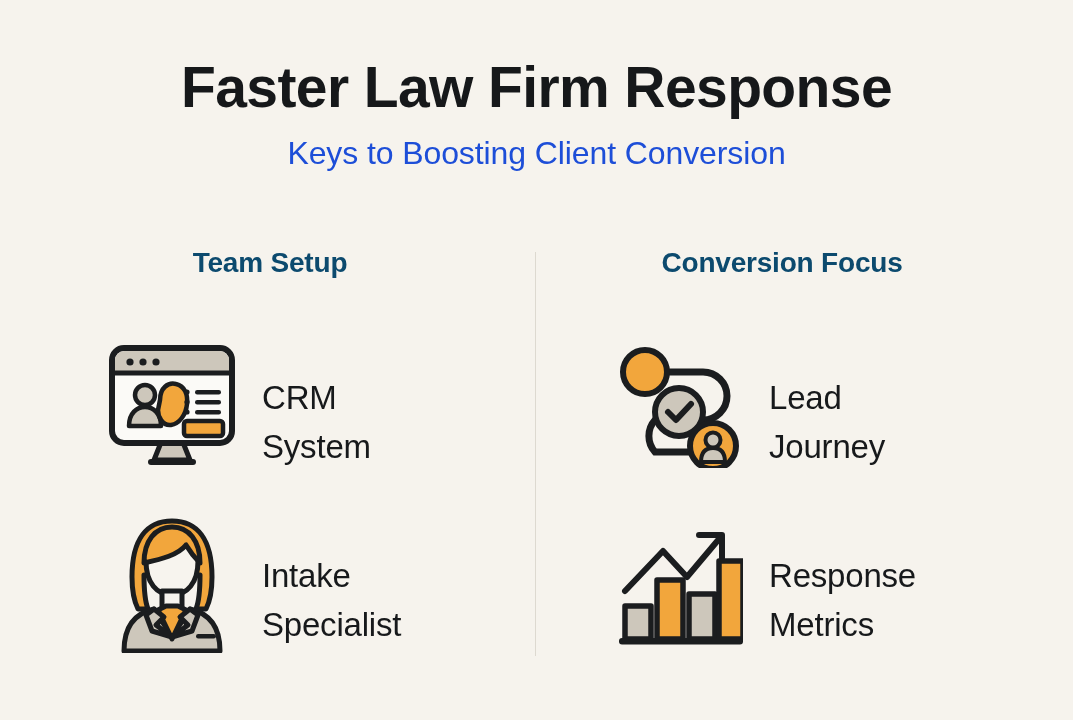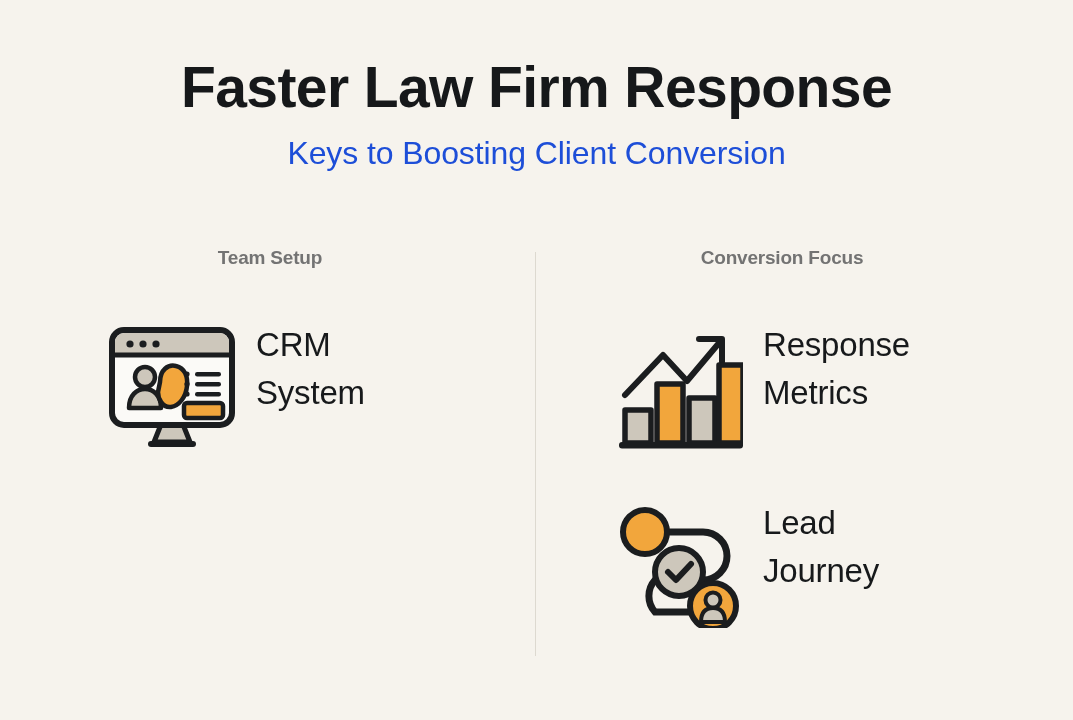--- a/index.html
+++ b/index.html
@@ -67,40 +67,40 @@
   }
   .col {
     position: absolute;
     top: 0;
     width: 500px;
   }
   .col-left  { left: 36px; }
   .col-right { left: 537px; }
 
   .col-heading {
-    font-size: 19px;
+    font-size: 28px;
     font-weight: bold;
-    color: #737373;
+    color: #0c4a6e;
     text-align: center;
     margin: 0;
     letter-spacing: -0.2px;
     line-height: 1.1;
     white-space: nowrap;
   }
   .col-left .col-heading  { padding-right: 32px; }
   .col-right .col-heading { padding-right: 10px; }
 
   .items {
     margin-top: 52px;
   }
   .item {
     display: flex;
-    align-items: flex-start;
+    align-items: flex-end;
     height: 140px;
-    gap: 20px;
+    gap: 26px;
   }
   .item + .item { margin-top: 38px; }
   .col-left  .items { padding-left: 72px; }
   .col-right .items { padding-left: 78px; }
 
   .icon-box {
     width: 128px;
     height: 132px;
     flex: 0 0 128px;
     display: flex;
@@ -164,65 +164,91 @@
               <circle cx="79" cy="70" r="2.6" fill="#1b1d1f"></circle>
               <rect x="87" y="68" width="26" height="4.4" rx="2.2" fill="#1b1d1f"></rect>
 
               <rect x="76" y="79" width="39" height="15" rx="3" fill="#f2a63c" stroke="#1b1d1f" stroke-width="4.5"></rect>
             </svg>
           </div>
           <div class="item-label">CRM
 System</div>
         </div>
 
+        <div class="item">
+          <div class="icon-box">
+            <svg width="116" height="140" viewBox="0 0 116 140" aria-hidden="true">
+
+              <path d="M18 64 C18 26 33 8 58 8 C83 8 98 26 98 64 C98 80 95 90 92 96 L82 96 C86 86 86 70 86 62 L30 62 C30 70 30 86 34 96 L24 96 C21 90 18 80 18 64 Z" fill="#f2a63c" stroke="#1b1d1f" stroke-width="5" stroke-linejoin="round"></path>
+
+              <path d="M32 48 C32 28 43 18 58 18 C73 18 84 28 84 48 C84 70 73 82 58 82 C43 82 32 70 32 48 Z" fill="#f7f4ee" stroke="#1b1d1f" stroke-width="5"></path>
+
+              <path d="M30 50 C30 28 41 14 58 14 C75 14 86 28 86 50 C86 50 78 42 72 32 C64 42 48 46 30 50 Z" fill="#f2a63c" stroke="#1b1d1f" stroke-width="5" stroke-linejoin="round"></path>
+
+              <path d="M48 78 L48 98 L68 98 L68 78 Z" fill="#f7f4ee" stroke="#1b1d1f" stroke-width="5" stroke-linejoin="round"></path>
+
+              <path d="M10 138 C10 112 22 100 40 96 L58 124 L76 96 C94 100 106 112 106 138 Z" fill="#cdc7bb" stroke="#1b1d1f" stroke-width="5" stroke-linejoin="round"></path>
+
+              <path d="M44 97 L58 126 L72 97 L64 93 L52 93 Z" fill="#f2a63c" stroke="#1b1d1f" stroke-width="5" stroke-linejoin="round"></path>
+
+              <path d="M40 96 L50 104 L42 112 L58 124 L38 118 L32 102 Z" fill="#cdc7bb" stroke="#1b1d1f" stroke-width="5" stroke-linejoin="round"></path>
+
+              <path d="M76 96 L66 104 L74 112 L58 124 L78 118 L84 102 Z" fill="#cdc7bb" stroke="#1b1d1f" stroke-width="5" stroke-linejoin="round"></path>
+
+              <rect x="82" y="121" width="20" height="4.5" rx="2.2" fill="#1b1d1f"></rect>
+            </svg>
+          </div>
+          <div class="item-label">Intake
+Specialist</div>
+        </div>
 
       </div>
     </div>
 
     <div class="col col-right">
       <h2 class="col-heading">Conversion Focus</h2>
 
       <div class="items">
+
+        <div class="item">
+          <div class="icon-box">
+            <svg width="124" height="126" viewBox="0 0 124 126" aria-hidden="true">
+
+              <path d="M30 30 L86 30 A24 24 0 0 1 86 78 L38 78 A24 24 0 0 0 38 110 L92 110" fill="none" stroke="#1b1d1f" stroke-width="7" stroke-linecap="round"></path>
+
+              <circle cx="28" cy="30" r="22" fill="#f2a63c" stroke="#1b1d1f" stroke-width="6"></circle>
+
+              <circle cx="62" cy="70" r="24" fill="#cdc7bb" stroke="#1b1d1f" stroke-width="6"></circle>
+              <path d="M51 70 L59 78 L74 62" fill="none" stroke="#1b1d1f" stroke-width="6" stroke-linecap="round" stroke-linejoin="round"></path>
+
+              <circle cx="96" cy="104" r="23" fill="#f2a63c" stroke="#1b1d1f" stroke-width="6"></circle>
+              <circle cx="96" cy="98" r="7.5" fill="#cdc7bb" stroke="#1b1d1f" stroke-width="4"></circle>
+              <path d="M84 120 C84 110 89 106 96 106 C103 106 108 110 108 120 Z" fill="#cdc7bb" stroke="#1b1d1f" stroke-width="4" stroke-linejoin="round"></path>
+            </svg>
+          </div>
+          <div class="item-label">Lead
+Journey</div>
+        </div>
 
         <div class="item">
           <div class="icon-box">
             <svg width="128" height="132" viewBox="0 0 128 132" aria-hidden="true">
 
               <path d="M10 74 L48 34 L72 60 L104 22" fill="none" stroke="#1b1d1f" stroke-width="6" stroke-linecap="round" stroke-linejoin="round"></path>
               <path d="M84 18 L107 18 L107 41" fill="none" stroke="#1b1d1f" stroke-width="6" stroke-linecap="round" stroke-linejoin="round"></path>
 
               <rect x="10" y="89" width="26" height="33" fill="#cdc7bb" stroke="#1b1d1f" stroke-width="5.5" stroke-linejoin="round"></rect>
               <rect x="42" y="63" width="26" height="59" fill="#f2a63c" stroke="#1b1d1f" stroke-width="5.5" stroke-linejoin="round"></rect>
               <rect x="74" y="77" width="26" height="45" fill="#cdc7bb" stroke="#1b1d1f" stroke-width="5.5" stroke-linejoin="round"></rect>
               <rect x="104" y="44" width="24" height="78" fill="#f2a63c" stroke="#1b1d1f" stroke-width="5.5" stroke-linejoin="round"></rect>
 
               <rect x="4" y="121" width="124" height="6.5" rx="3" fill="#1b1d1f"></rect>
             </svg>
           </div>
           <div class="item-label">Response
 Metrics</div>
         </div>
 
-        <div class="item">
-          <div class="icon-box">
-            <svg width="124" height="126" viewBox="0 0 124 126" aria-hidden="true">
-
-              <path d="M30 30 L86 30 A24 24 0 0 1 86 78 L38 78 A24 24 0 0 0 38 110 L92 110" fill="none" stroke="#1b1d1f" stroke-width="7" stroke-linecap="round"></path>
-
-              <circle cx="28" cy="30" r="22" fill="#f2a63c" stroke="#1b1d1f" stroke-width="6"></circle>
-
-              <circle cx="62" cy="70" r="24" fill="#cdc7bb" stroke="#1b1d1f" stroke-width="6"></circle>
-              <path d="M51 70 L59 78 L74 62" fill="none" stroke="#1b1d1f" stroke-width="6" stroke-linecap="round" stroke-linejoin="round"></path>
-
-              <circle cx="96" cy="104" r="23" fill="#f2a63c" stroke="#1b1d1f" stroke-width="6"></circle>
-              <circle cx="96" cy="98" r="7.5" fill="#cdc7bb" stroke="#1b1d1f" stroke-width="4"></circle>
-              <path d="M84 120 C84 110 89 106 96 106 C103 106 108 110 108 120 Z" fill="#cdc7bb" stroke="#1b1d1f" stroke-width="4" stroke-linejoin="round"></path>
-            </svg>
-          </div>
-          <div class="item-label">Lead
-Journey</div>
-        </div>
-
       </div>
     </div>
 
   </div>
 </div>
 
 </body></html>

